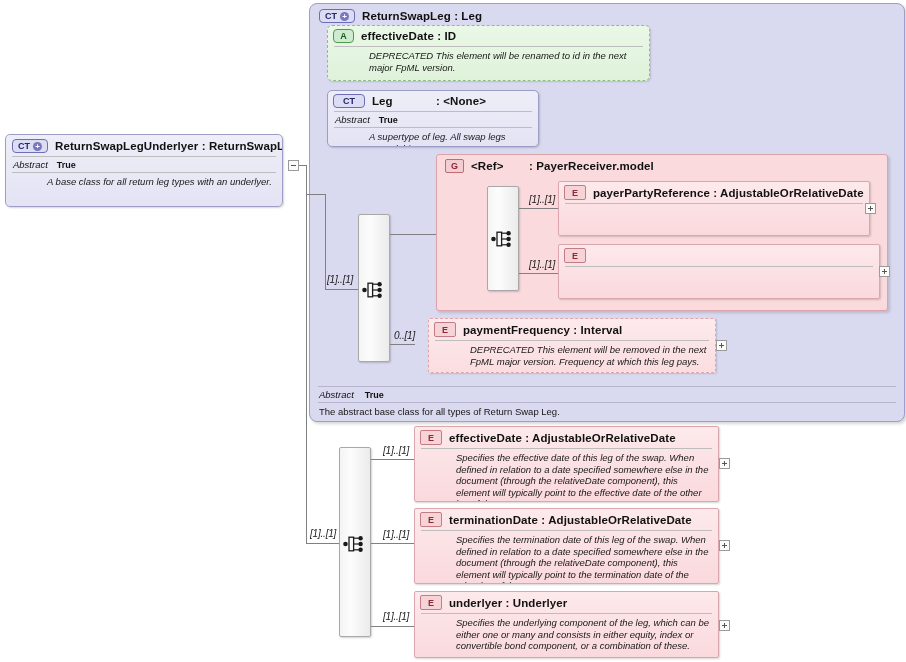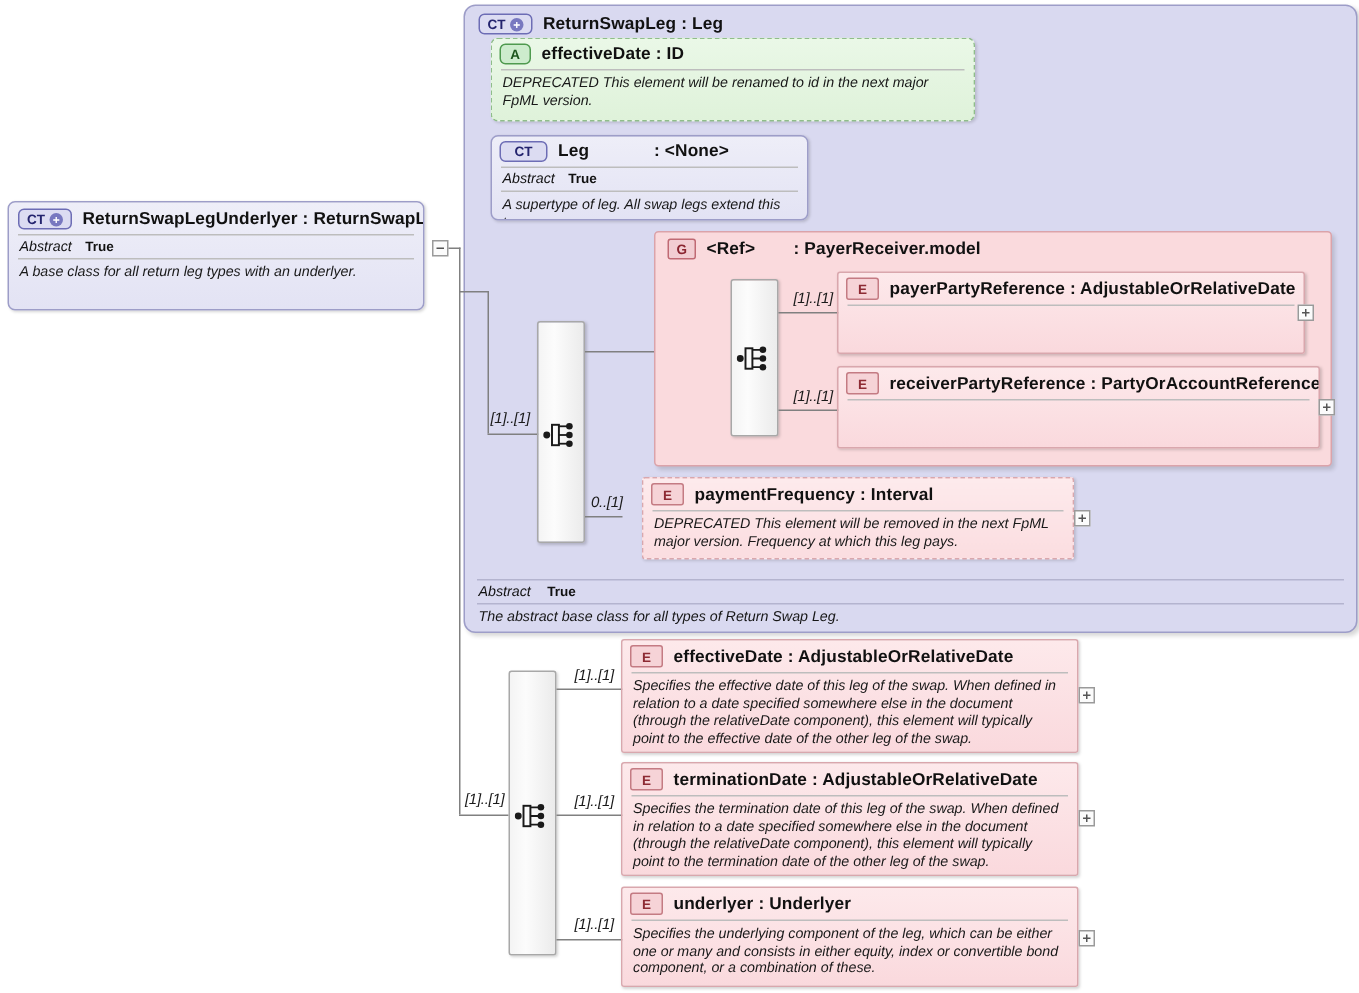--- a/index.html
+++ b/index.html
@@ -73,20 +73,21 @@
     display:flex;align-items:baseline;gap:9px;
     padding:2px 7px 2px 7px;
     font-size:9.5px;color:#111;
   }
   .node .row .k{font-style:italic;}
   .node .row .v{font-weight:bold;font-size:9px;}
   .node .doc{
     padding:3px 7px 4px 7px;
     font-size:9.5px;font-style:italic;color:#181818;
     line-height:1.22;
+    margin-left:34px;
   }
 
   
   .badge{
     display:inline-flex;align-items:center;justify-content:center;
     box-sizing:border-box;
     font-size:9px;font-weight:bold;
     margin-right:7px;
     flex:none;
   }
@@ -148,21 +149,21 @@
 
   
   .outer-foot{position:absolute;left:0;right:0;}
   .outer-foot .sep{height:1px;background:#b4b4cf;margin:0 8px;}
   .outer-foot .row{
     display:flex;align-items:baseline;gap:11px;
     padding:2px 9px;font-size:9.5px;color:#111;
   }
   .outer-foot .row .k{font-style:italic;}
   .outer-foot .row .v{font-weight:bold;font-size:9px;}
-  .outer-foot .doc{padding:3px 9px;font-size:9.5px;font-style:italic;color:#161616;}
+  .outer-foot .doc{padding:3px 9px;font-size:9.5px;color:#161616;}
 </style>
 </head>
 <body>
 
 <div class="canvas">
 
   <div class="node thm-ct-outer" style="left:309px;top:3px;width:596px;height:419px;border-radius:8px;">
     <div class="hdr" style="padding:5px 8px 4px 9px;">
       <span class="badge ct plus">CT<span class="pl">+</span></span>
       <span>ReturnSwapLeg : Leg</span>
@@ -280,21 +281,20 @@
       <span class="badge e">E</span>
       <span>payerPartyReference : AdjustableOrRelativeDate</span>
     </div>
     <div class="sep"></div>
   </div>
   <div class="tgl plus" style="left:865px;top:203px;"></div>
 
   <div class="node thm-e" style="left:558px;top:244px;width:322px;height:55px;border-radius:2px;">
     <div class="hdr">
       <span class="badge e">E</span>
-      <span>receiverPartyReference : PartyOrAccountReference</span>
     </div>
     <div class="sep"></div>
   </div>
   <div class="tgl plus" style="left:879px;top:266px;"></div>
 
   <div class="node thm-e-dash" style="left:428px;top:318px;width:288px;height:55px;border-radius:2px;">
     <div class="hdr">
       <span class="badge e">E</span>
       <span>paymentFrequency : Interval</span>
     </div>

